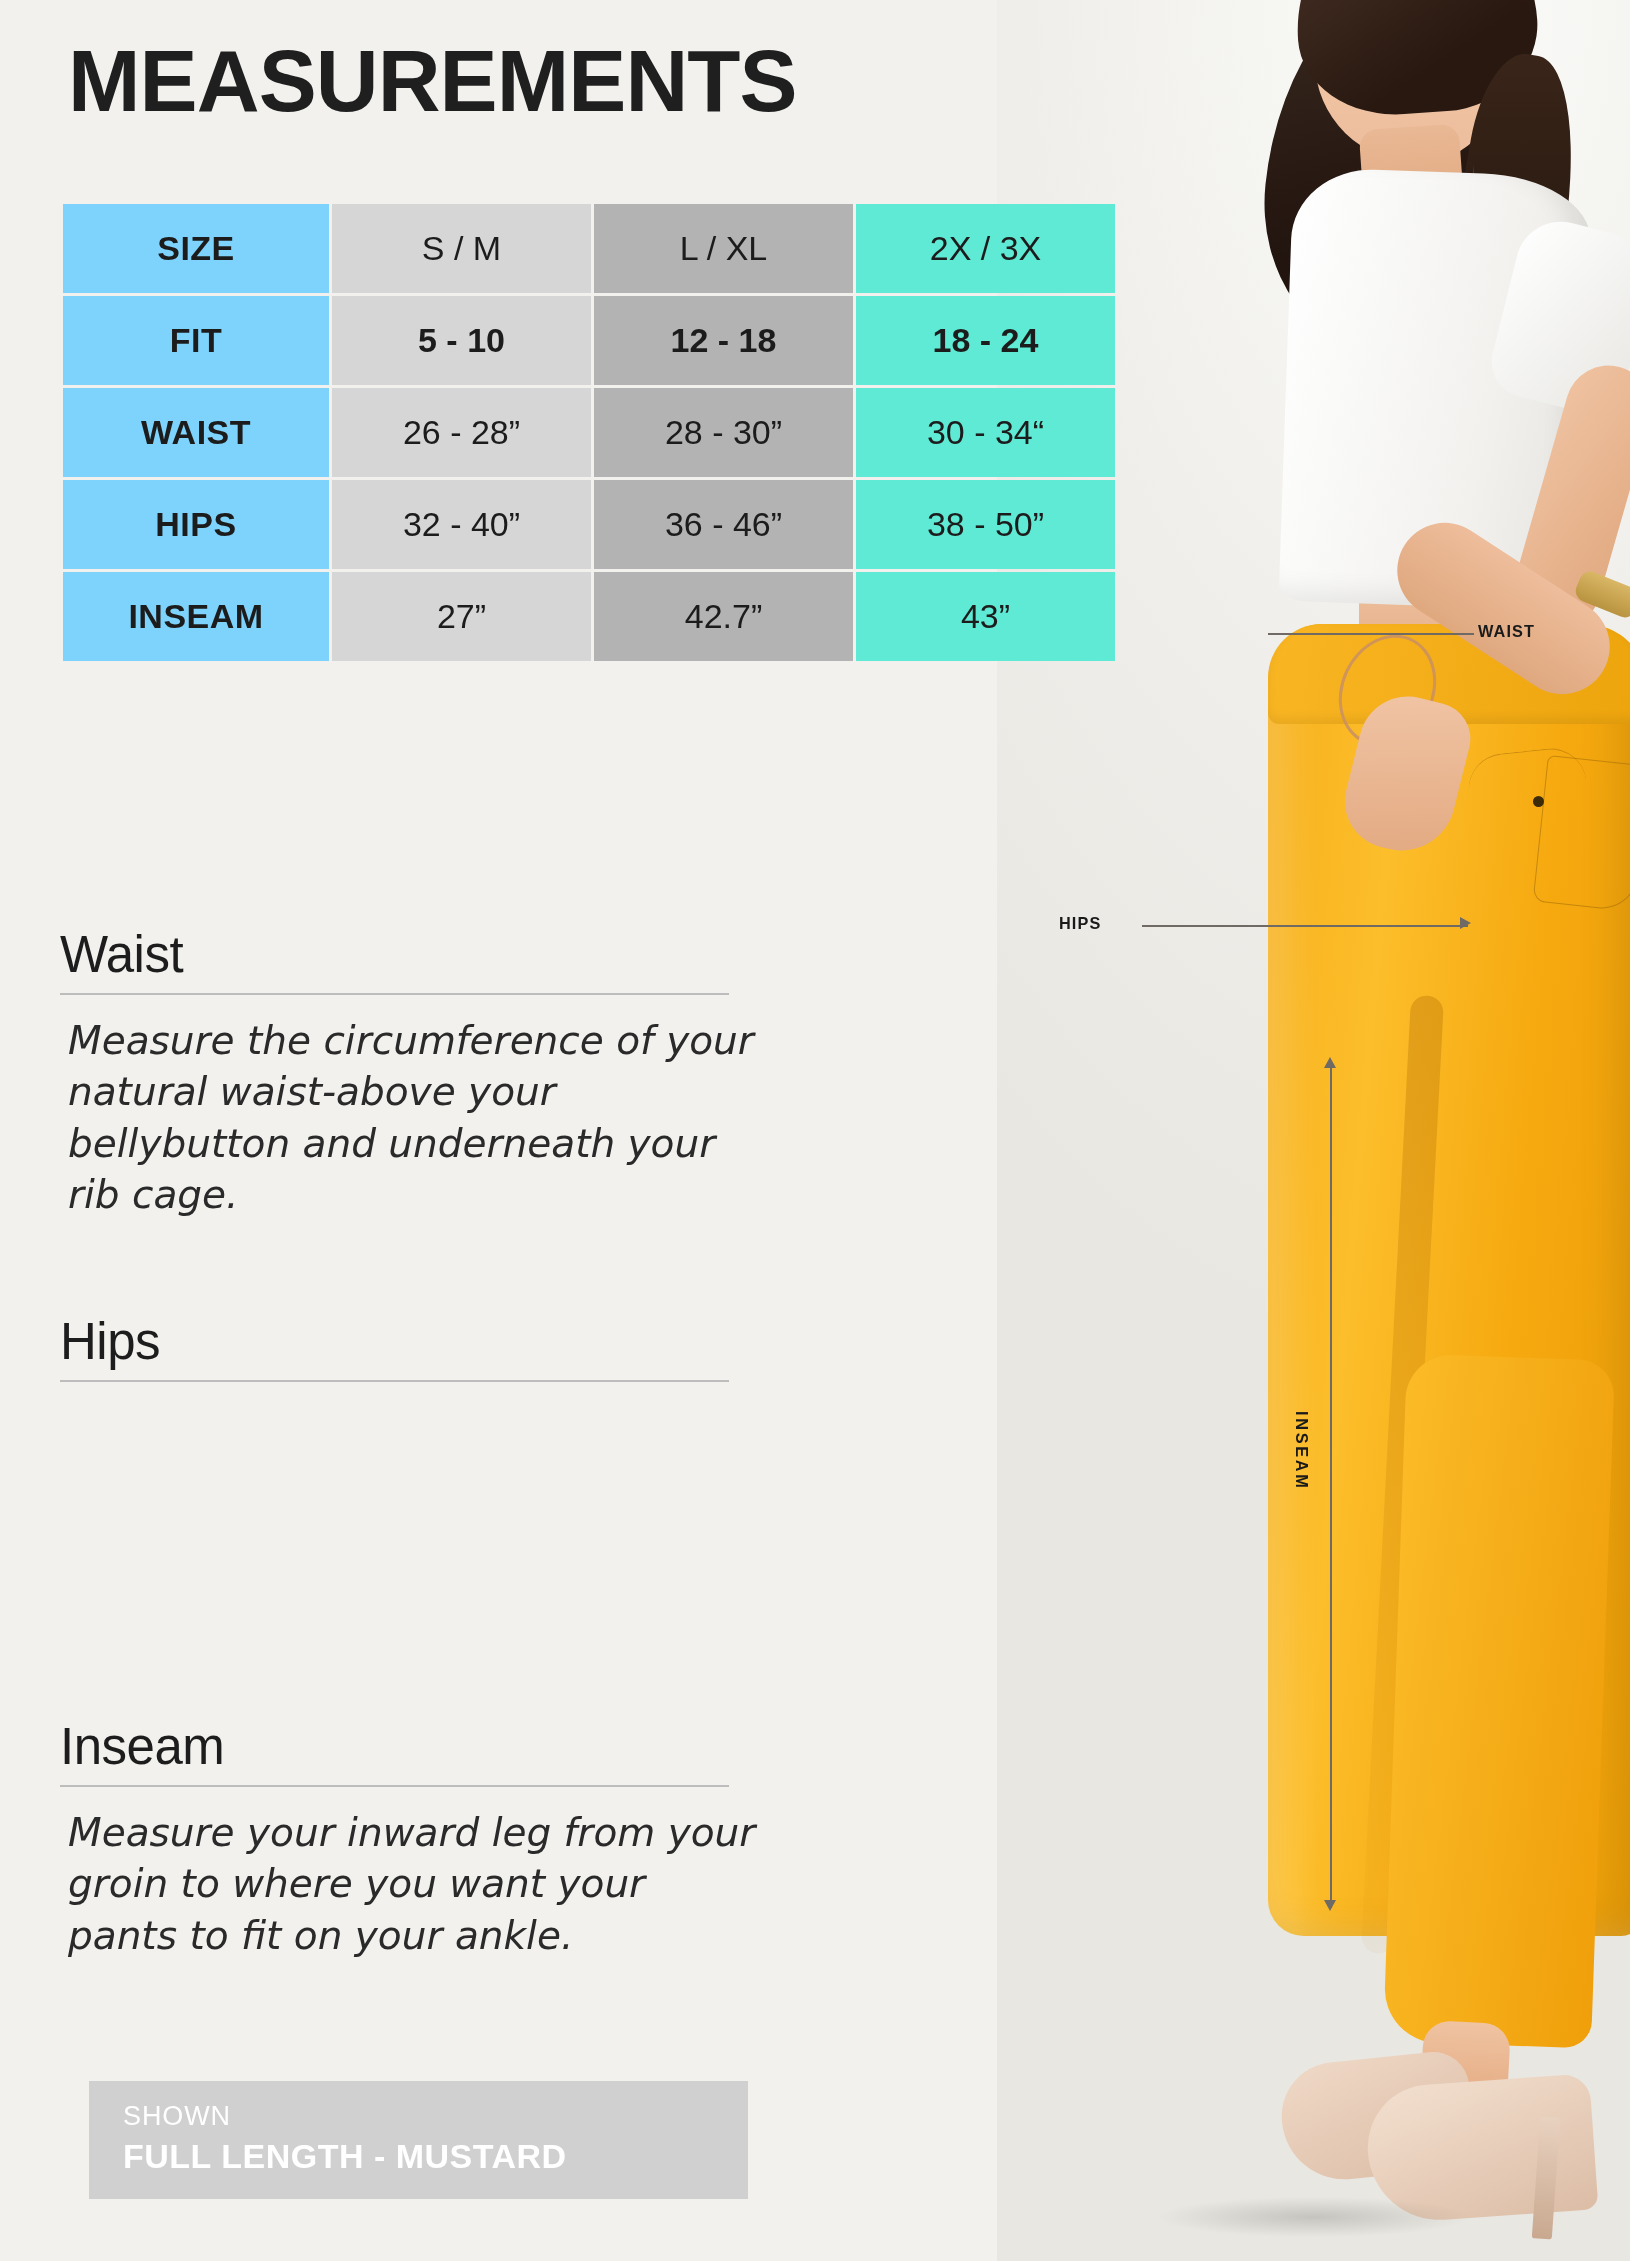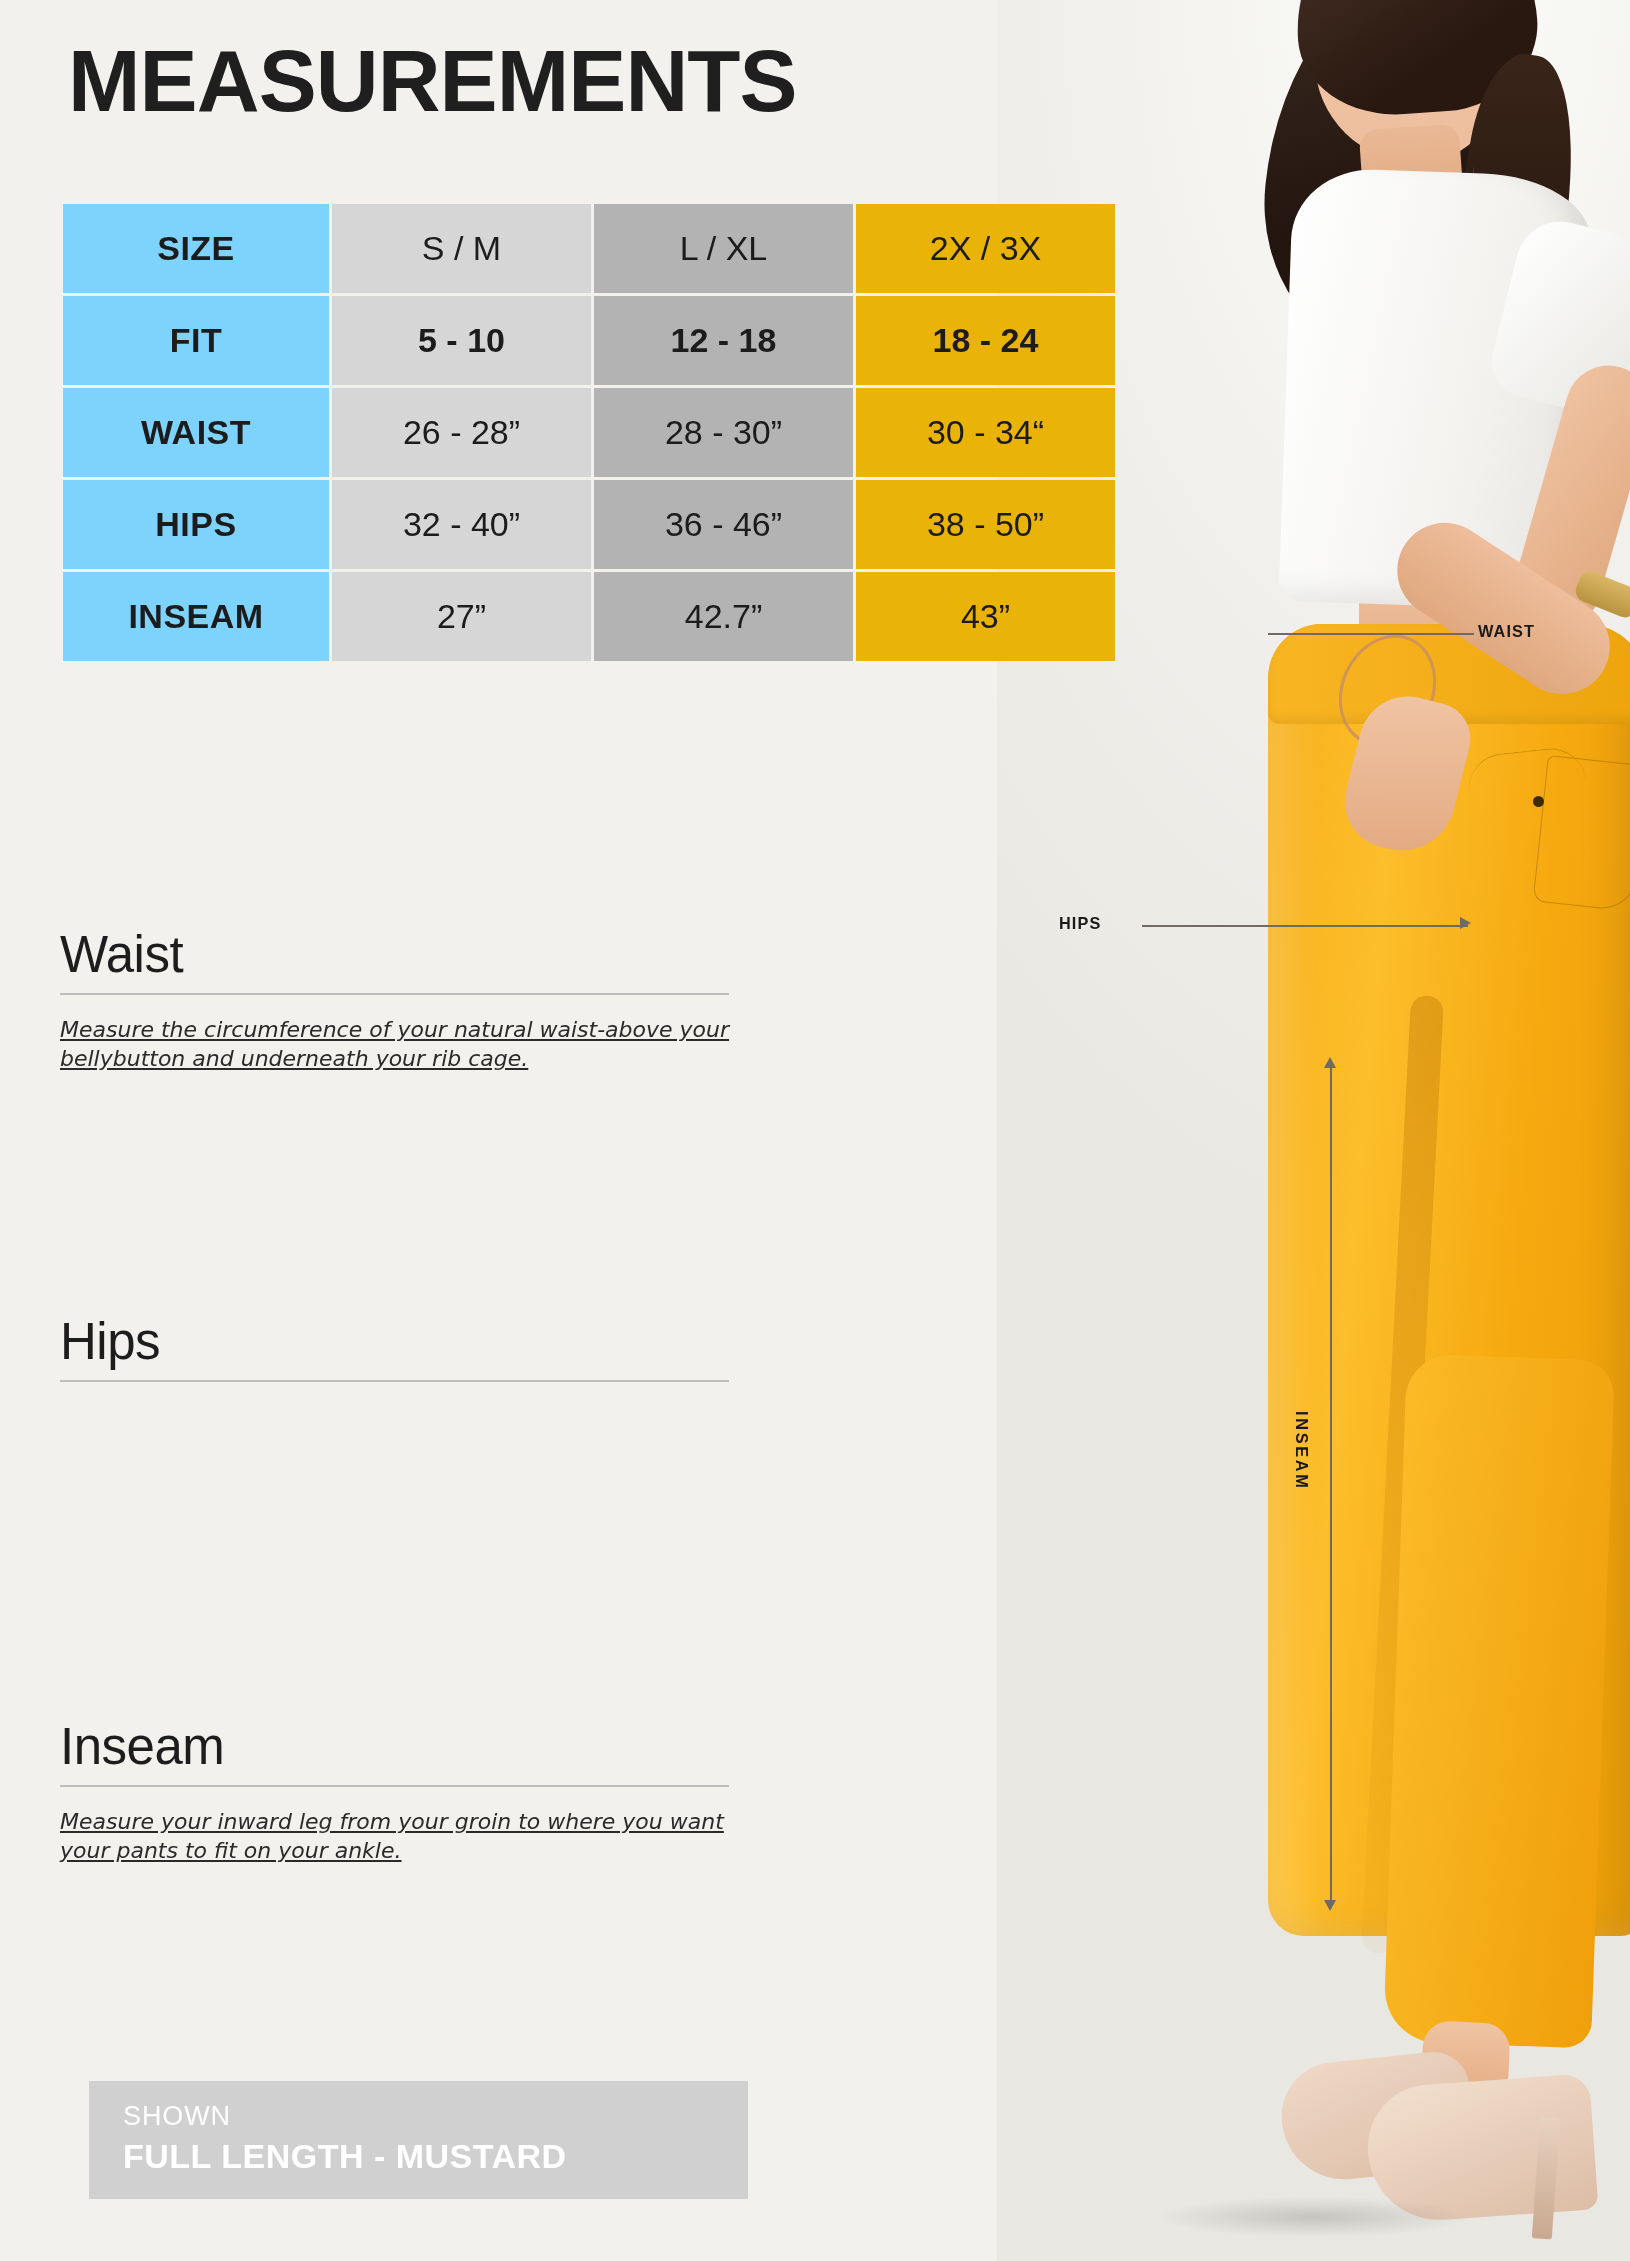--- a/index.html
+++ b/index.html
@@ -314,21 +314,21 @@
   td.head-cell {
     background: #7dd3fc;
     color: #ffffff;
     font-weight: bold;
     font-size: 36px;
     width: 264px;
     letter-spacing: 0.5px;
   }
   td.col-a { background: #d6d6d6; }
   td.col-b { background: #b3b3b3; }
-  td.col-c { background: #eab308; margin-top: 29px; }
+  td.col-c { background: #5eead4; margin-top: 29px; }
   tr.row-fit td.col-a,
   tr.row-fit td.col-b,
   tr.row-fit td.col-c { font-weight: bold; }
 
   .section {
     position: absolute;
     left: 60px;
     width: 706px;
   }
   .section h2 {
@@ -338,27 +338,26 @@
     color: #1d1d1d;
     letter-spacing: -0.5px;
   }
   .section .rule {
     height: 1.8px;
     background: #bdbdbd;
     width: 669px;
     margin: 9px 0 20px 0;
   }
   .section p {
-    margin: 0;
-    font-size: 22px;
+    margin: 8px;
+    font-size: 39px;
     line-height: 1.32;
     font-style: italic;
     color: #2a2a2a;
     font-family: "DejaVu Sans", sans-serif;
-    text-decoration: underline;
   }
 
   .shown-box {
     position: absolute;
     left: 89px;
     top: 2081px;
     width: 659px;
     height: 118px;
     background: #d0d0d0;
   }

